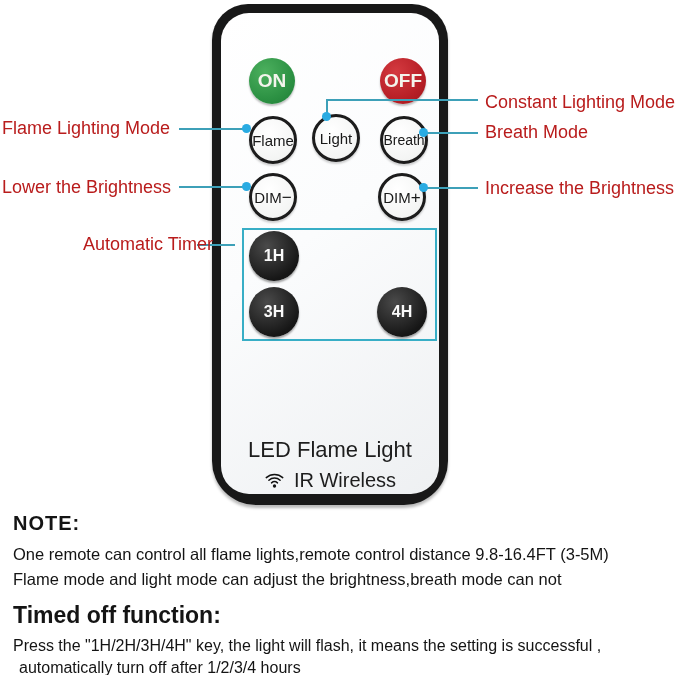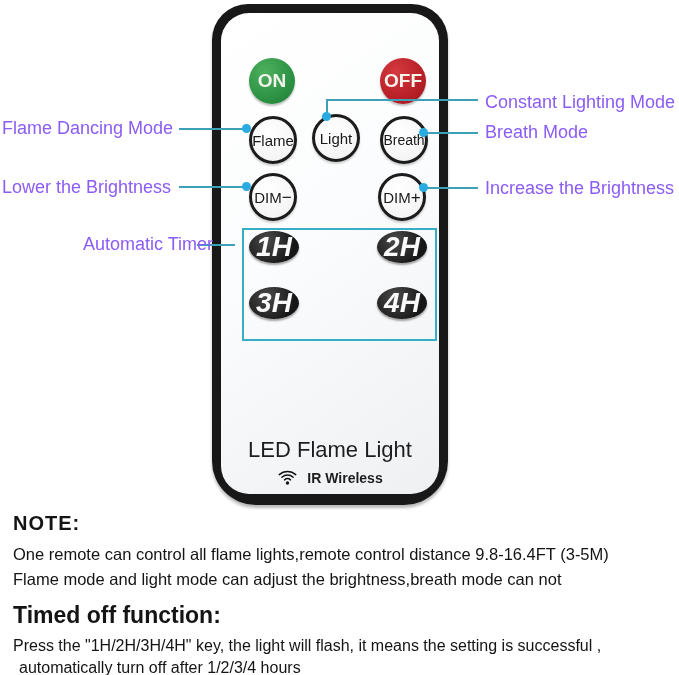--- a/index.html
+++ b/index.html
@@ -28,34 +28,34 @@
        background:radial-gradient(circle at 40% 32%,#ffffff,#f4f5f4 70%,#e8e9e8);
        color:#191919;font-size:15px;box-shadow:0 2px 2px rgba(0,0,0,.18);}
   .btn-flame{left:28px;top:103px;}
   .btn-light{left:91px;top:101px;}
   .btn-breath{left:159px;top:103px;font-size:14px;}
   .btn-dim{left:28px;top:160px;flex-direction:row;line-height:13px;font-size:15px;}
   .btn-dimplus{left:157px;top:160px;}
   .dim-sign{font-size:17px;line-height:11px;}
   .timer-box{position:absolute;left:21px;top:215px;width:195px;height:113px;
        border:2px solid #38aec6;box-sizing:border-box;}
-  .btn-black{width:50px;height:32px;color:#fafafa;font-size:28px;font-weight:bold;
+  .btn-black{width:50px;height:50px;color:#fafafa;font-size:16px;font-weight:bold;
        background:radial-gradient(circle at 36% 30%,#4a4a4a,#161616 72%);
-       box-shadow:0 2px 2px rgba(0,0,0,.35);font-style:italic;}
+       box-shadow:0 2px 2px rgba(0,0,0,.35);}
   .btn-1h{left:28px;top:218px;}
   .btn-2h{left:156px;top:218px;}
   .btn-3h{left:28px;top:274px;}
   .btn-4h{left:156px;top:274px;}
   .brand{position:absolute;left:0;right:0;top:424px;text-align:center;
        font-size:22px;color:#1d1d1d;}
   .wireless-row{position:absolute;left:0;right:0;top:456px;display:flex;
        align-items:center;justify-content:center;gap:9px;}
-  .wireless-row span{font-size:14px;font-weight:bold;color:#1d1d1d;}
+  .wireless-row span{font-size:20px;font-weight:normal;color:#1d1d1d;}
   
-  .lbl{position:absolute;font-size:18px;white-space:nowrap;color:#8b5cf6;}
+  .lbl{position:absolute;font-size:18px;white-space:nowrap;color:#b91c1c;}
   .lbl-flame{left:2px;top:118px;}
   .lbl-lower{left:2px;top:177px;}
   .lbl-timer{left:40px;top:234px;margin-left:43px;}
   .lbl-constant{left:485px;top:92px;}
   .lbl-breath{left:485px;top:122px;}
   .lbl-increase{left:485px;top:178px;}
   .cline{position:absolute;background:#3da0b8;}
   .cdot{position:absolute;width:9px;height:9px;border-radius:50%;background:#29abe2;}
   
   .note-h{position:absolute;left:13px;top:512px;font-size:20px;font-weight:bold;letter-spacing:1px;}
@@ -83,21 +83,20 @@
         <span>DIM</span>
         <span class="dim-sign">−</span>
       </div>
       <div class="btn btn-white btn-dim btn-dimplus">
         <span>DIM</span>
         <span class="dim-sign">+</span>
       </div>
 
       <div class="timer-box"></div>
       <div class="btn btn-black btn-1h">1H</div>
-      <div class="btn btn-black btn-2h">2H</div>
       <div class="btn btn-black btn-3h">3H</div>
       <div class="btn btn-black btn-4h">4H</div>
 
       <div class="brand">LED Flame Light</div>
       <div class="wireless-row">
         <svg width="21" height="17" viewBox="0 0 24 19">
           <g fill="none" stroke="#111" stroke-width="1.7" stroke-linecap="round">
             <path d="M8.6,12.2 a5.2,5.2 0 0 1 6.8,0"></path>
             <path d="M5.6,9.2 a9.5,9.5 0 0 1 12.8,0"></path>
             <path d="M2.6,6.2 a14,14 0 0 1 18.8,0"></path>
@@ -120,21 +119,21 @@
   <div class="cline" style="left:326px;top:100px;width:2px;height:16px;"></div>
   <div class="cline" style="left:326px;top:99px;width:152px;height:2px;"></div>
   <div class="cdot" style="left:322px;top:112px;"></div>
 
   <div class="cline" style="left:424px;top:132px;width:54px;height:2px;"></div>
   <div class="cdot" style="left:419px;top:128px;"></div>
 
   <div class="cline" style="left:424px;top:187px;width:54px;height:2px;"></div>
   <div class="cdot" style="left:419px;top:183px;"></div>
 
-  <div class="lbl lbl-flame">Flame Dancing Mode</div>
+  <div class="lbl lbl-flame">Flame Lighting Mode</div>
   <div class="lbl lbl-lower">Lower the Brightness</div>
   <div class="lbl lbl-timer">Automatic Timer</div>
   <div class="lbl lbl-constant">Constant Lighting Mode</div>
   <div class="lbl lbl-breath">Breath Mode</div>
   <div class="lbl lbl-increase">Increase the Brightness</div>
 
   <div class="note-h">NOTE:</div>
   <div class="note-1">One remote can control all flame lights,remote control distance 9.8-16.4FT (3-5M)</div>
   <div class="note-2">Flame mode and light mode can adjust the brightness,breath mode can not</div>
   <div class="timed-h">Timed off function:</div>

